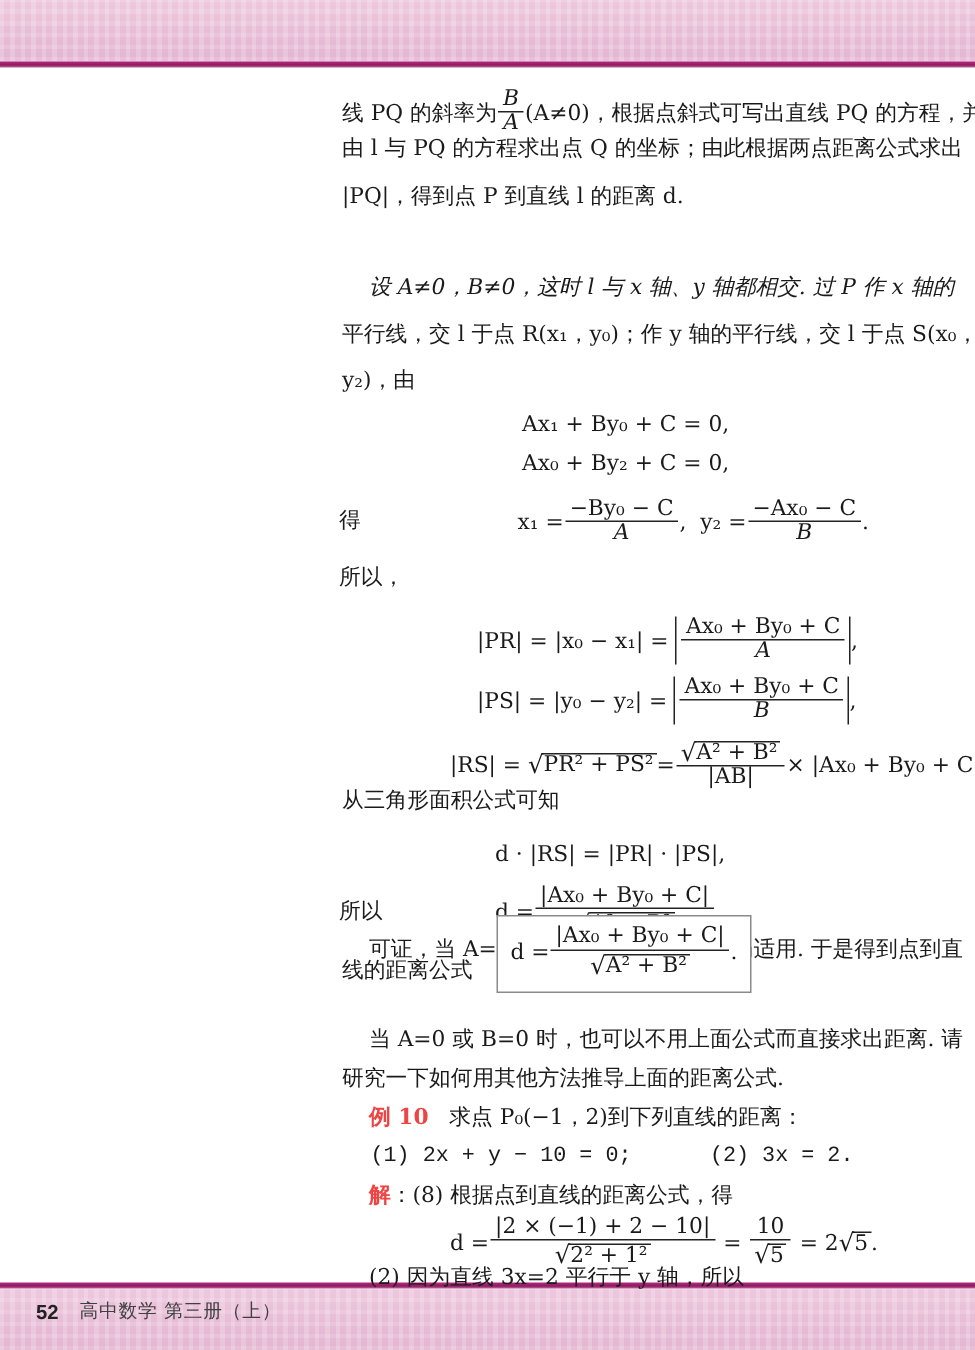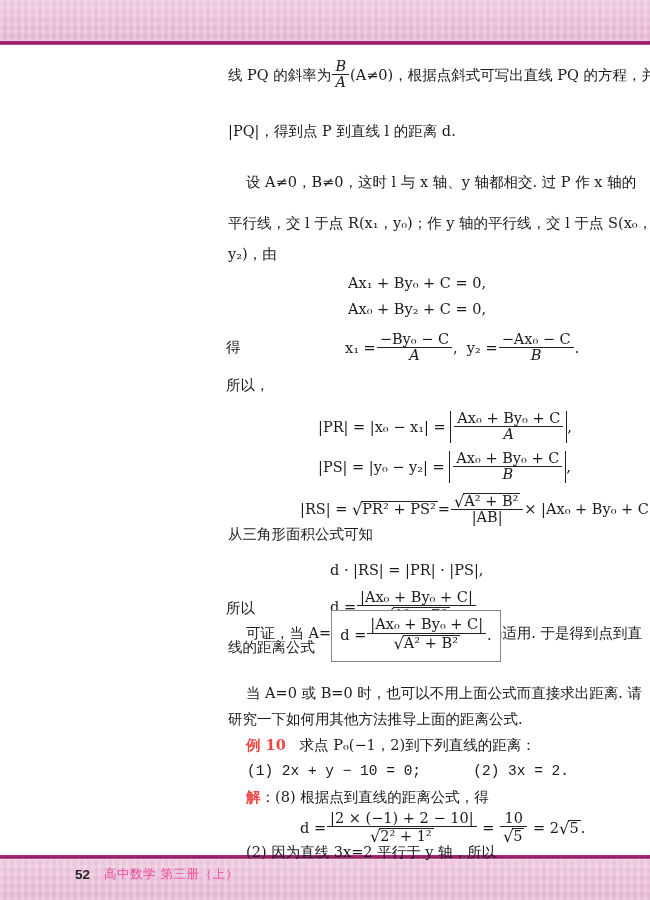--- a/index.html
+++ b/index.html
@@ -110,51 +110,52 @@
   #footer {
     position: absolute;
     left: 0;
     top: 862px;
     width: 650px;
     height: 24px;
     display: flex;
     align-items: center;
   }
   #page-number {
-    margin-left: 75px;
+    margin-left: 24px;
     font-family: "Liberation Sans", sans-serif;
     font-weight: bold;
     font-size: 13.5px;
     color: #222;
   }
   #book-title {
     margin-left: 14px;
     font-family: "DejaVu Sans", "Liberation Sans", sans-serif;
     font-size: 12.5px;
-    color: #ec4899;
+    color: #404040;
     letter-spacing: 0.5px;
   }
 </style>
 </head>
 <body>
 
 <div id="band-top" class="band"></div>
 <div id="rule-top" class="rule"></div>
 <div id="band-bottom" class="band"></div>
 <div id="rule-bottom" class="rule"></div>
 
 <div id="content">
 
   <div class="tblock" style="left:228px; top:12px;">
     <span>线 PQ 的斜率为</span><span class="frac"><span class="num mi">B</span><span class="den mi">A</span></span><span>(A≠0)，根据点斜式可写出直线 PQ 的方程，并</span>
   </div>
+  <div class="tblock" style="left:228px; top:44px;">由 l 与 PQ 的方程求出点 Q 的坐标；由此根据两点距离公式求出</div>
   <div class="tblock" style="left:228px; top:76px;">|PQ|，得到点 P 到直线 l 的距离 d.</div>
 
 
-  <div class="tblock" style="left:246px; top:127px;">设 A≠0，B≠0，这时 l 与 x 轴、y 轴都相交. 过 P 作 x 轴的</div>
+  <div class="tblock" style="left:246px; top:137px;font-style:italic;">设 A≠0，B≠0，这时 l 与 x 轴、y 轴都相交. 过 P 作 x 轴的</div>
   <div class="tblock" style="left:228px; top:168px;">平行线，交 l 于点 R(x₁，y₀)；作 y 轴的平行线，交 l 于点 S(x₀，</div>
   <div class="tblock" style="left:228px; top:199px;">y₂)，由</div>
 
   <div class="tblock" style="left:348px; top:228px;">Ax₁ + By₀ + C = 0,</div>
   <div class="tblock" style="left:348px; top:254px;">Ax₀ + By₂ + C = 0,</div>
 
   <div class="tblock" style="left:226px; top:292px;">得</div>
   <div class="tblock" style="left:345px; top:285px;">
     <span>x₁ =</span><span class="frac"><span class="num">−By₀ − C</span><span class="den mi">A</span></span><span>,</span>&nbsp;&nbsp;<span>y₂ =</span><span class="frac"><span class="num">−Ax₀ − C</span><span class="den mi">B</span></span><span>.</span>
   </div>

